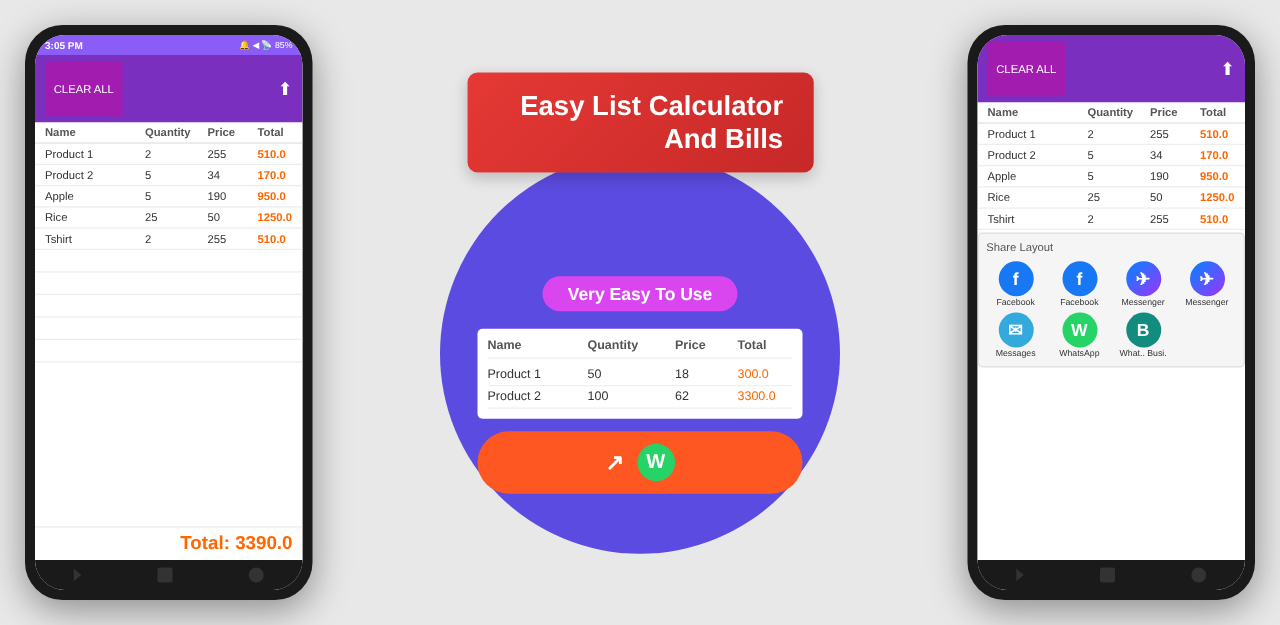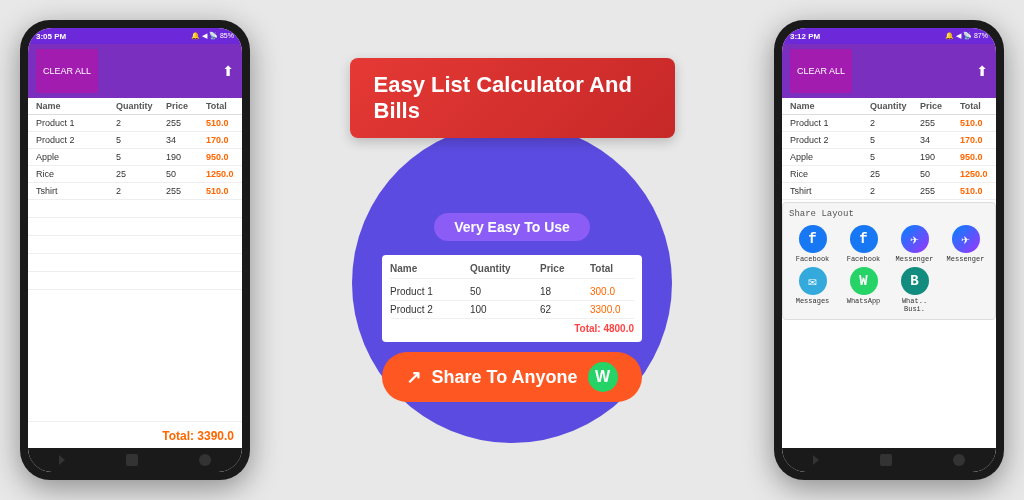--- a/index.html
+++ b/index.html
@@ -38,21 +38,21 @@
     .phone-screen {
       width: 100%;
       height: 100%;
       background: #fff;
       border-radius: 24px;
       overflow: hidden;
       display: flex;
       flex-direction: column;
     }
     .status-bar {
-      background: #6d28d9;
+      background: #8b5cf6;
       color: #fff;
       font-size: 8px;
       padding: 3px 8px;
       display: flex;
       justify-content: space-between;
       align-items: center;
       min-height: 16px;
     }
     .status-time { font-weight: bold; font-size: 8px; }
     .status-icons { font-size: 7px; display: flex; gap: 2px; align-items: center; }
@@ -106,21 +106,21 @@
     }
     .table-row .total-val { color: #ff6600; font-weight: bold; }
 
     .total-bar {
       background: #fff;
       padding: 4px 8px;
       text-align: right;
       border-top: 1px solid #eee;
     }
     .total-bar span {
-      font-size: 12px;
+      font-size: 15px;
       color: #ff6600;
       font-weight: bold;
     }
 
     .phone-btn-bar {
       background: #1a1a1a;
       height: 24px;
       display: flex;
       align-items: center;
       justify-content: space-around;
@@ -144,21 +144,20 @@
     }
 
     
     .share-layout-box {
       background: #f5f5f5;
       border: 1px solid #ddd;
       border-radius: 4px;
       padding: 6px;
       margin-top: 2px;
       flex: 1;
-      font-family: Liberation Mono, monospace;
     }
     .share-layout-title {
       font-size: 9px;
       color: #555;
       margin-bottom: 6px;
     }
     .share-icons-grid {
       display: grid;
       grid-template-columns: repeat(4, 1fr);
       gap: 4px;
@@ -202,22 +201,22 @@
       justify-content: center;
       padding: 0 10px;
       position: relative;
     }
 
     .app-title-banner {
       background: linear-gradient(135deg, #e53935, #c62828);
       color: #fff;
       padding: 14px 24px;
       border-radius: 8px;
-      text-align: left;
-      width: 325px;
+      text-align: right;
+      width: 277px;
       margin-bottom: -15px;
       z-index: 2;
       box-shadow: 0 4px 12px rgba(0,0,0,0.2);
     }
     .app-title-banner h1 {
       font-size: 22px;
       font-weight: bold;
       color: #fff;
     }
 
@@ -229,21 +228,21 @@
       display: flex;
       flex-direction: column;
       align-items: center;
       justify-content: center;
       padding: 40px 30px 30px;
       gap: 10px;
       position: relative;
     }
 
     .easy-badge {
-      background: #8b5cf6;
+      background: #d946ef;
       color: #fff;
       border-radius: 20px;
       padding: 6px 20px;
       font-size: 14px;
       font-weight: bold;
       margin-bottom: 4px;
     }
 
     .mini-table {
       background: #fff;
@@ -407,38 +406,32 @@
           <span>50</span>
           <span>18</span>
           <span class="total-col">300.0</span>
         </div>
         <div class="mini-table-row">
           <span>Product 2</span>
           <span>100</span>
           <span>62</span>
           <span class="total-col">3300.0</span>
         </div>
-        <div class="mini-table-total">Total: 4800.0</div>
       </div>
 
       <div class="share-banner">
         <span class="share-icon-svg">↗</span>
-        <span>Share To Anyone</span>
         <div class="wa-icon">W</div>
       </div>
     </div>
   </div>
 
   <div class="phone">
     <div class="phone-screen">
 
-      <div class="status-bar">
-        <span class="status-time">3:12 PM</span>
-        <span class="status-icons">🔔 ◀ 📡 87%</span>
-      </div>
 
       <div class="toolbar">
         <button class="clear-btn">CLEAR ALL</button>
         <span style="color:#fff;font-size:14px;cursor:pointer;">⬆</span>
       </div>
 
       <div class="table-header">
         <span>Name</span>
         <span>Quantity</span>
         <span>Price</span>

